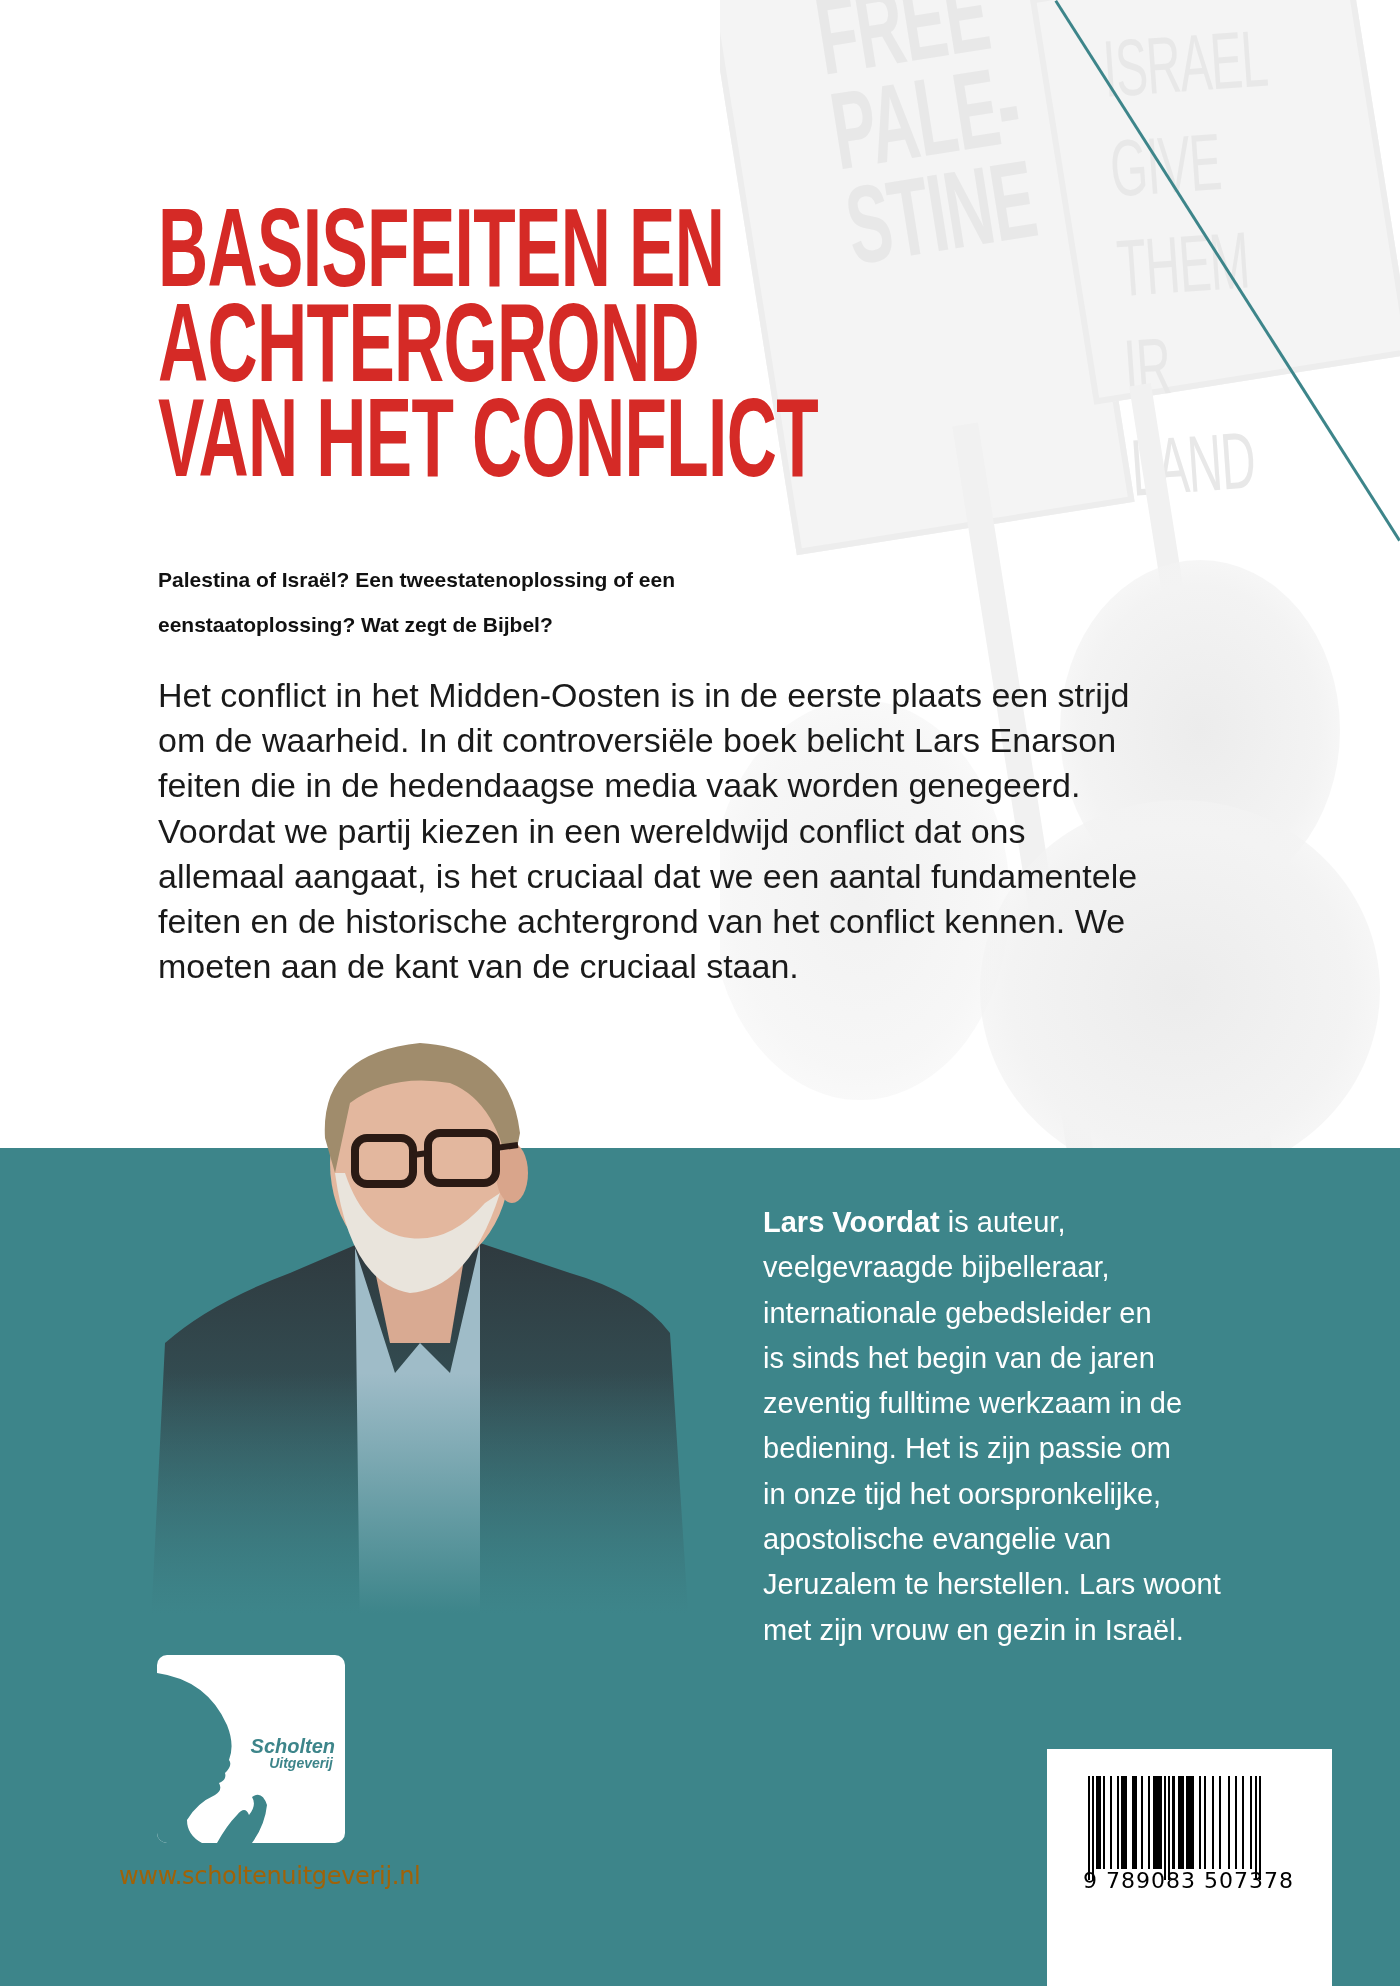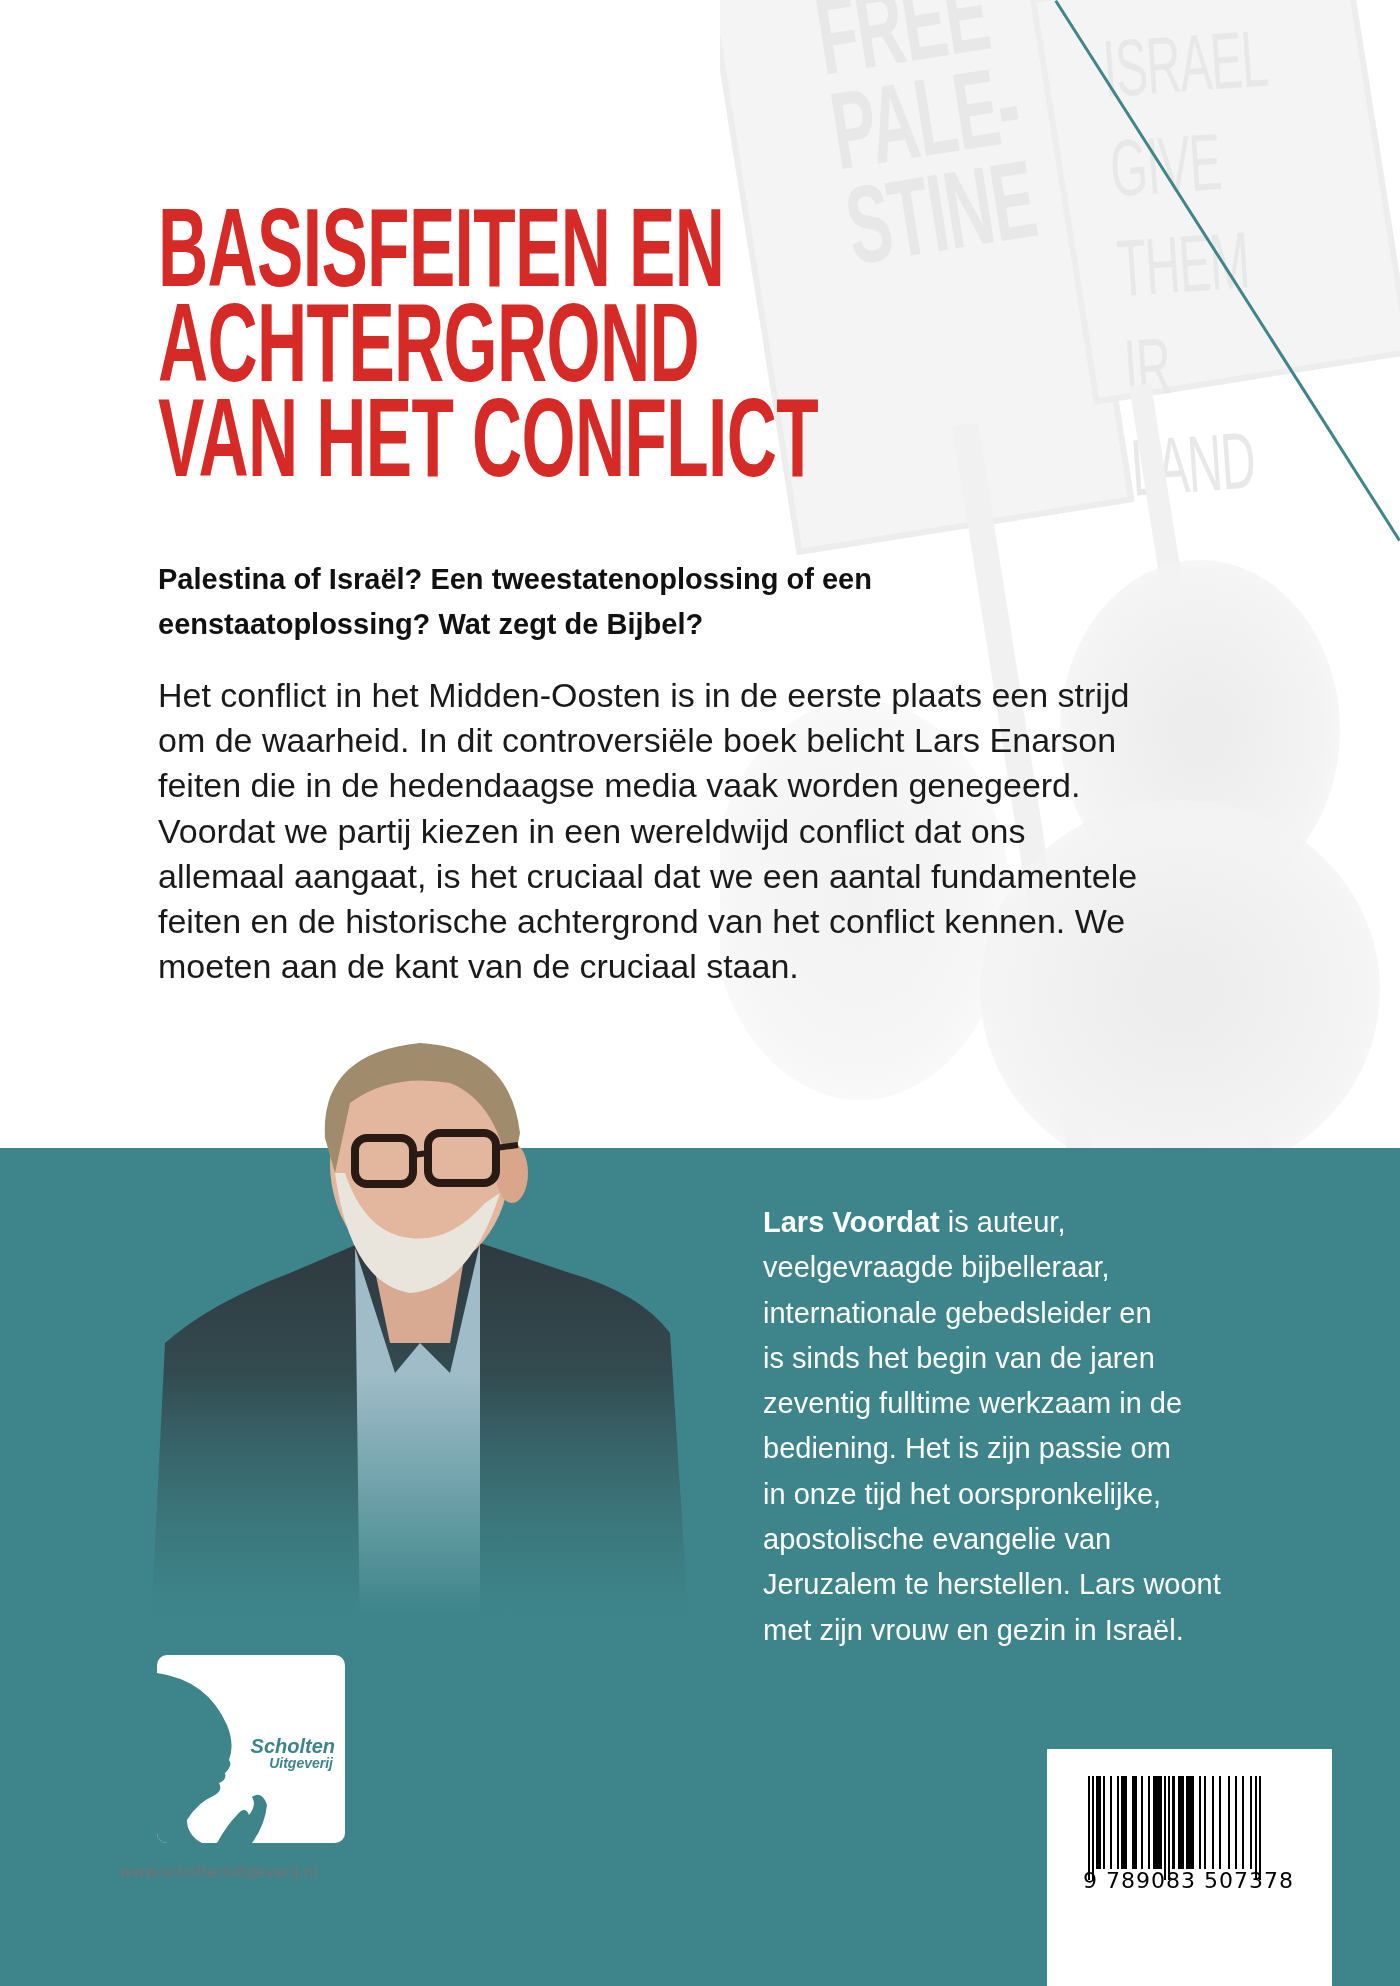--- a/index.html
+++ b/index.html
@@ -5,33 +5,33 @@
   html,body{margin:0;padding:0;}
   body{width:1400px;height:1986px;position:relative;overflow:hidden;background:#ffffff;font-family:"Liberation Sans",sans-serif;}
   .bgphoto{position:absolute;left:720px;top:0;width:680px;height:1148px;overflow:hidden;}
   .sign{position:absolute;background:#f4f4f4;border:6px solid #ededed;transform:rotate(-9deg);}
   .sign-text{position:absolute;color:#e8e8e8;font-family:"Liberation Sans",sans-serif;font-weight:bold;font-size:110px;line-height:96px;transform:scaleX(0.6);transform-origin:left top;letter-spacing:-2px;}
   .pole{position:absolute;background:#f1f1f1;transform:rotate(-9deg);}
   .figure{position:absolute;border-radius:50%;background:radial-gradient(ellipse at center,#ececec 0%,#f3f3f3 60%,rgba(255,255,255,0) 100%);}
   .diag{position:absolute;left:1057px;top:0;width:640px;height:2.5px;background:#3d858a;transform-origin:0 0;transform:rotate(57.5deg);}
   .title{position:absolute;left:158px;top:200px;color:#d52a26;font-family:"Liberation Sans",sans-serif;font-weight:bold;font-size:112px;line-height:95px;letter-spacing:-1px;}
   .title div{transform:scaleX(0.62);transform-origin:left center;white-space:nowrap;}
-  .lead{position:absolute;left:158px;top:557px;width:900px;color:#111;font-family:"Liberation Sans",sans-serif;font-weight:bold;font-size:29px;line-height:45px;}
+  .lead{position:absolute;left:158px;top:557px;width:900px;color:#111;font-family:"Liberation Sans",sans-serif;font-weight:bold;font-size:21px;line-height:45px;}
   .lead div{white-space:nowrap;}
   .body{position:absolute;left:158px;top:673px;width:960px;color:#1a1a1a;font-family:"Liberation Sans",sans-serif;font-size:34px;line-height:45.2px;}
   .body div{white-space:nowrap;}
   .teal{position:absolute;left:0;top:1148px;width:1400px;height:838px;background:#3d858a;}
   .portrait{position:absolute;left:150px;top:1043px;width:560px;height:600px;}
   .bio{position:absolute;left:763px;top:1200px;width:620px;color:#ffffff;font-family:"Liberation Sans",sans-serif;font-size:29px;line-height:45.3px;}
   .bio div{white-space:nowrap;}
   .bio b{font-weight:bold;}
   .logo{position:absolute;left:157px;top:1655px;width:188px;height:188px;background:#fff;border-radius:10px;overflow:hidden;}
   .logo-name{position:absolute;right:10px;top:80px;color:#3d858a;font-family:"Liberation Sans",sans-serif;font-weight:bold;font-style:italic;font-size:20px;}
   .logo-sub{position:absolute;right:12px;top:100px;color:#3d858a;font-family:"Liberation Sans",sans-serif;font-weight:bold;font-style:italic;font-size:14px;}
-  .url{position:absolute;left:119px;top:1862px;color:#737373;font-family:"DejaVu Sans",sans-serif;font-size:16px;letter-spacing:-0.3px;}
+  .url{position:absolute;left:119px;top:1862px;color:#a16207;font-family:"DejaVu Sans",sans-serif;font-size:24px;letter-spacing:-0.3px;}
   .barcode{position:absolute;left:1007px;top:1749px;width:285px;height:237px;background:#fff;margin-left:40px;}
   .bars{position:absolute;left:41px;top:27px;width:222px;height:106px;display:flex;align-items:flex-start;}
   .bars span{display:block;height:93px;background:#000;}
   .bars span.g{height:104px;}
   .isbn{position:absolute;left:36px;top:119px;font-family:"DejaVu Sans",sans-serif;font-size:22px;color:#000;background:transparent;letter-spacing:1px;white-space:pre;}
 </style>
 </head>
 <body>
 
 <div class="bgphoto">

